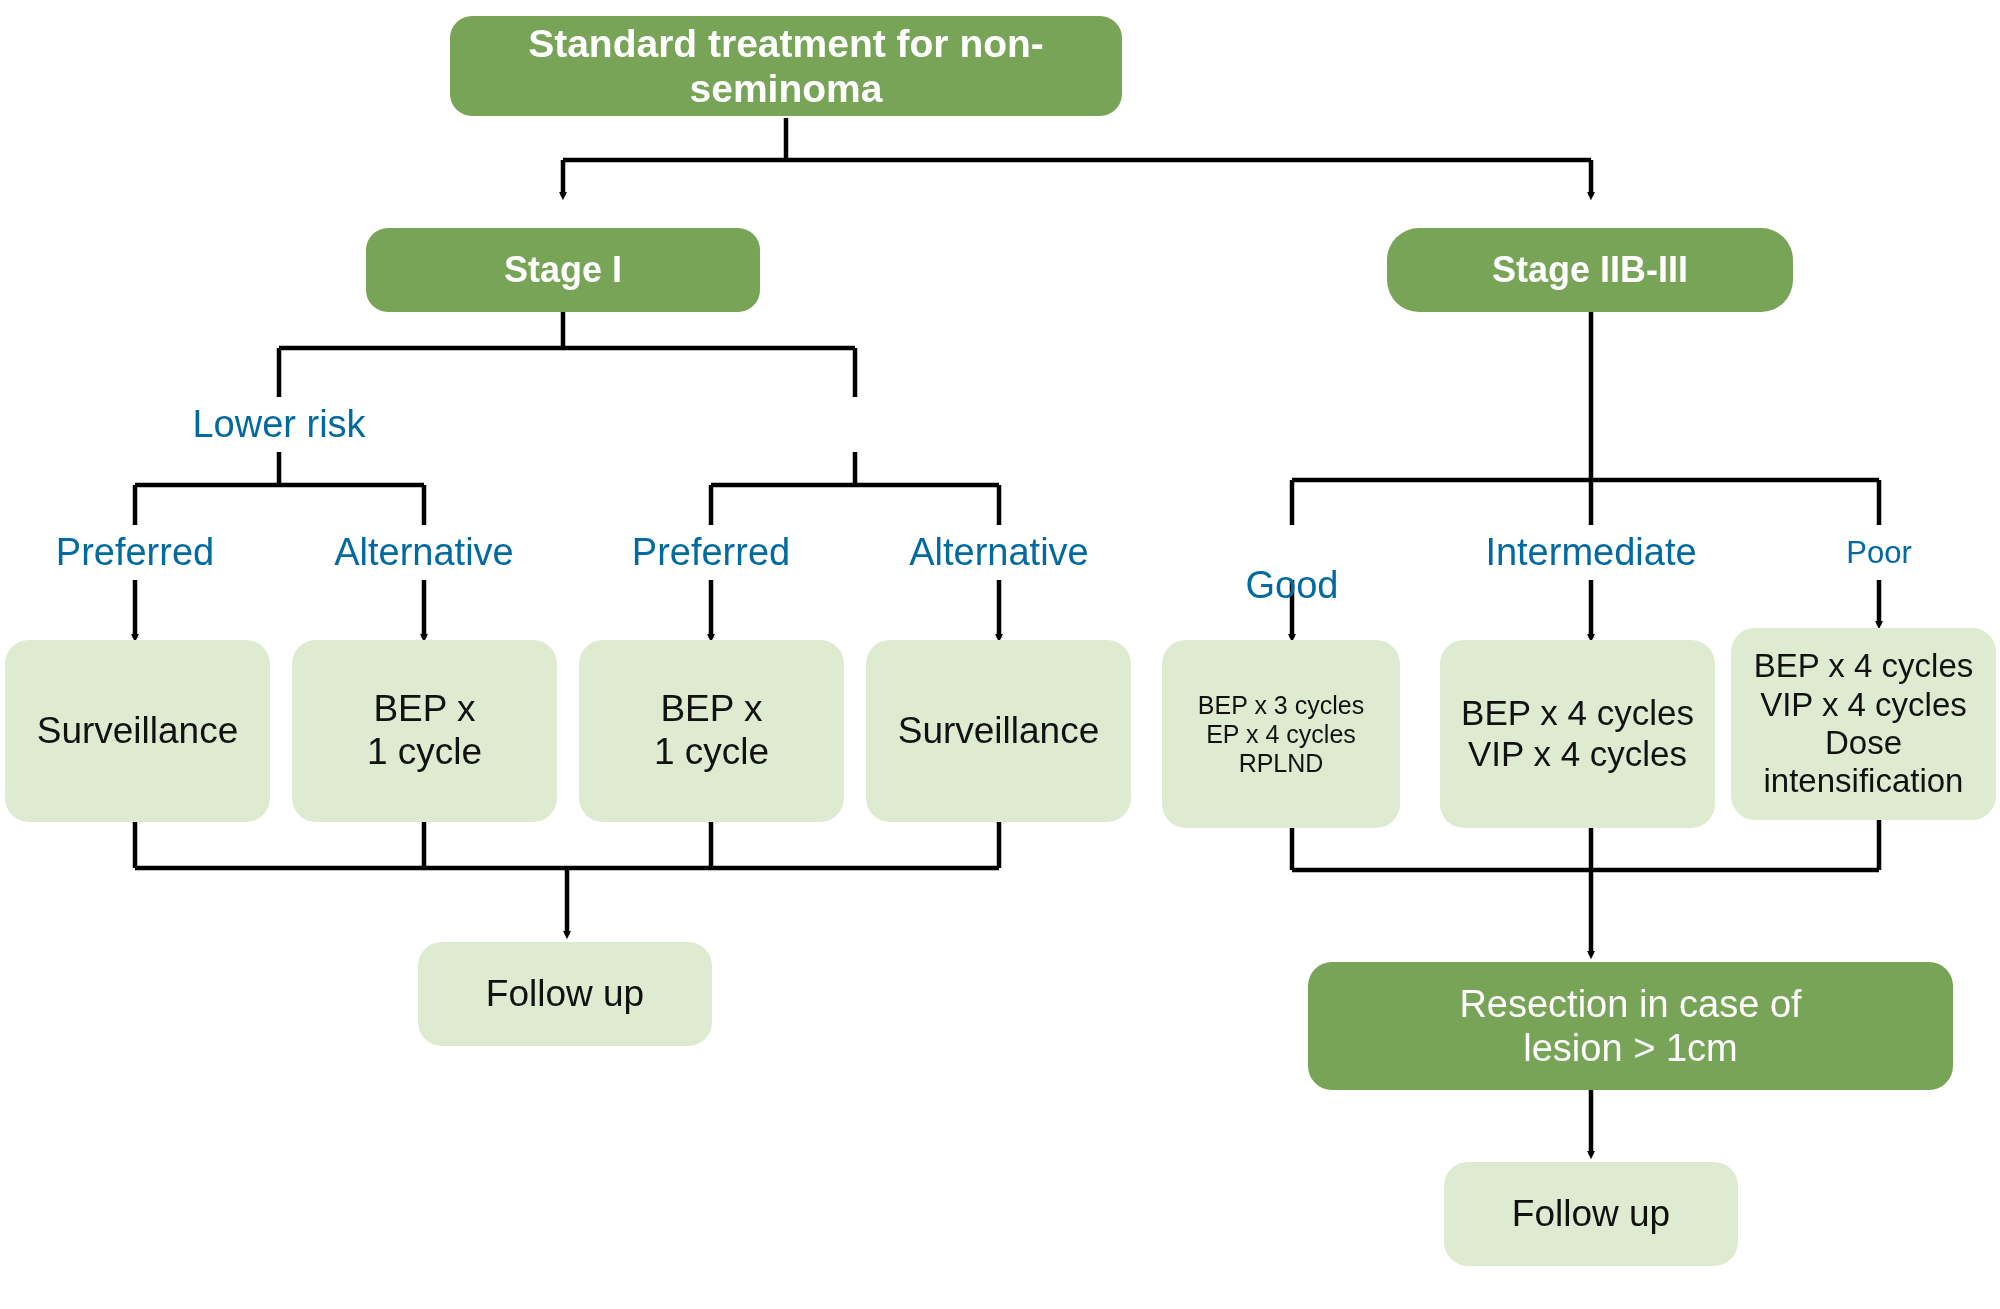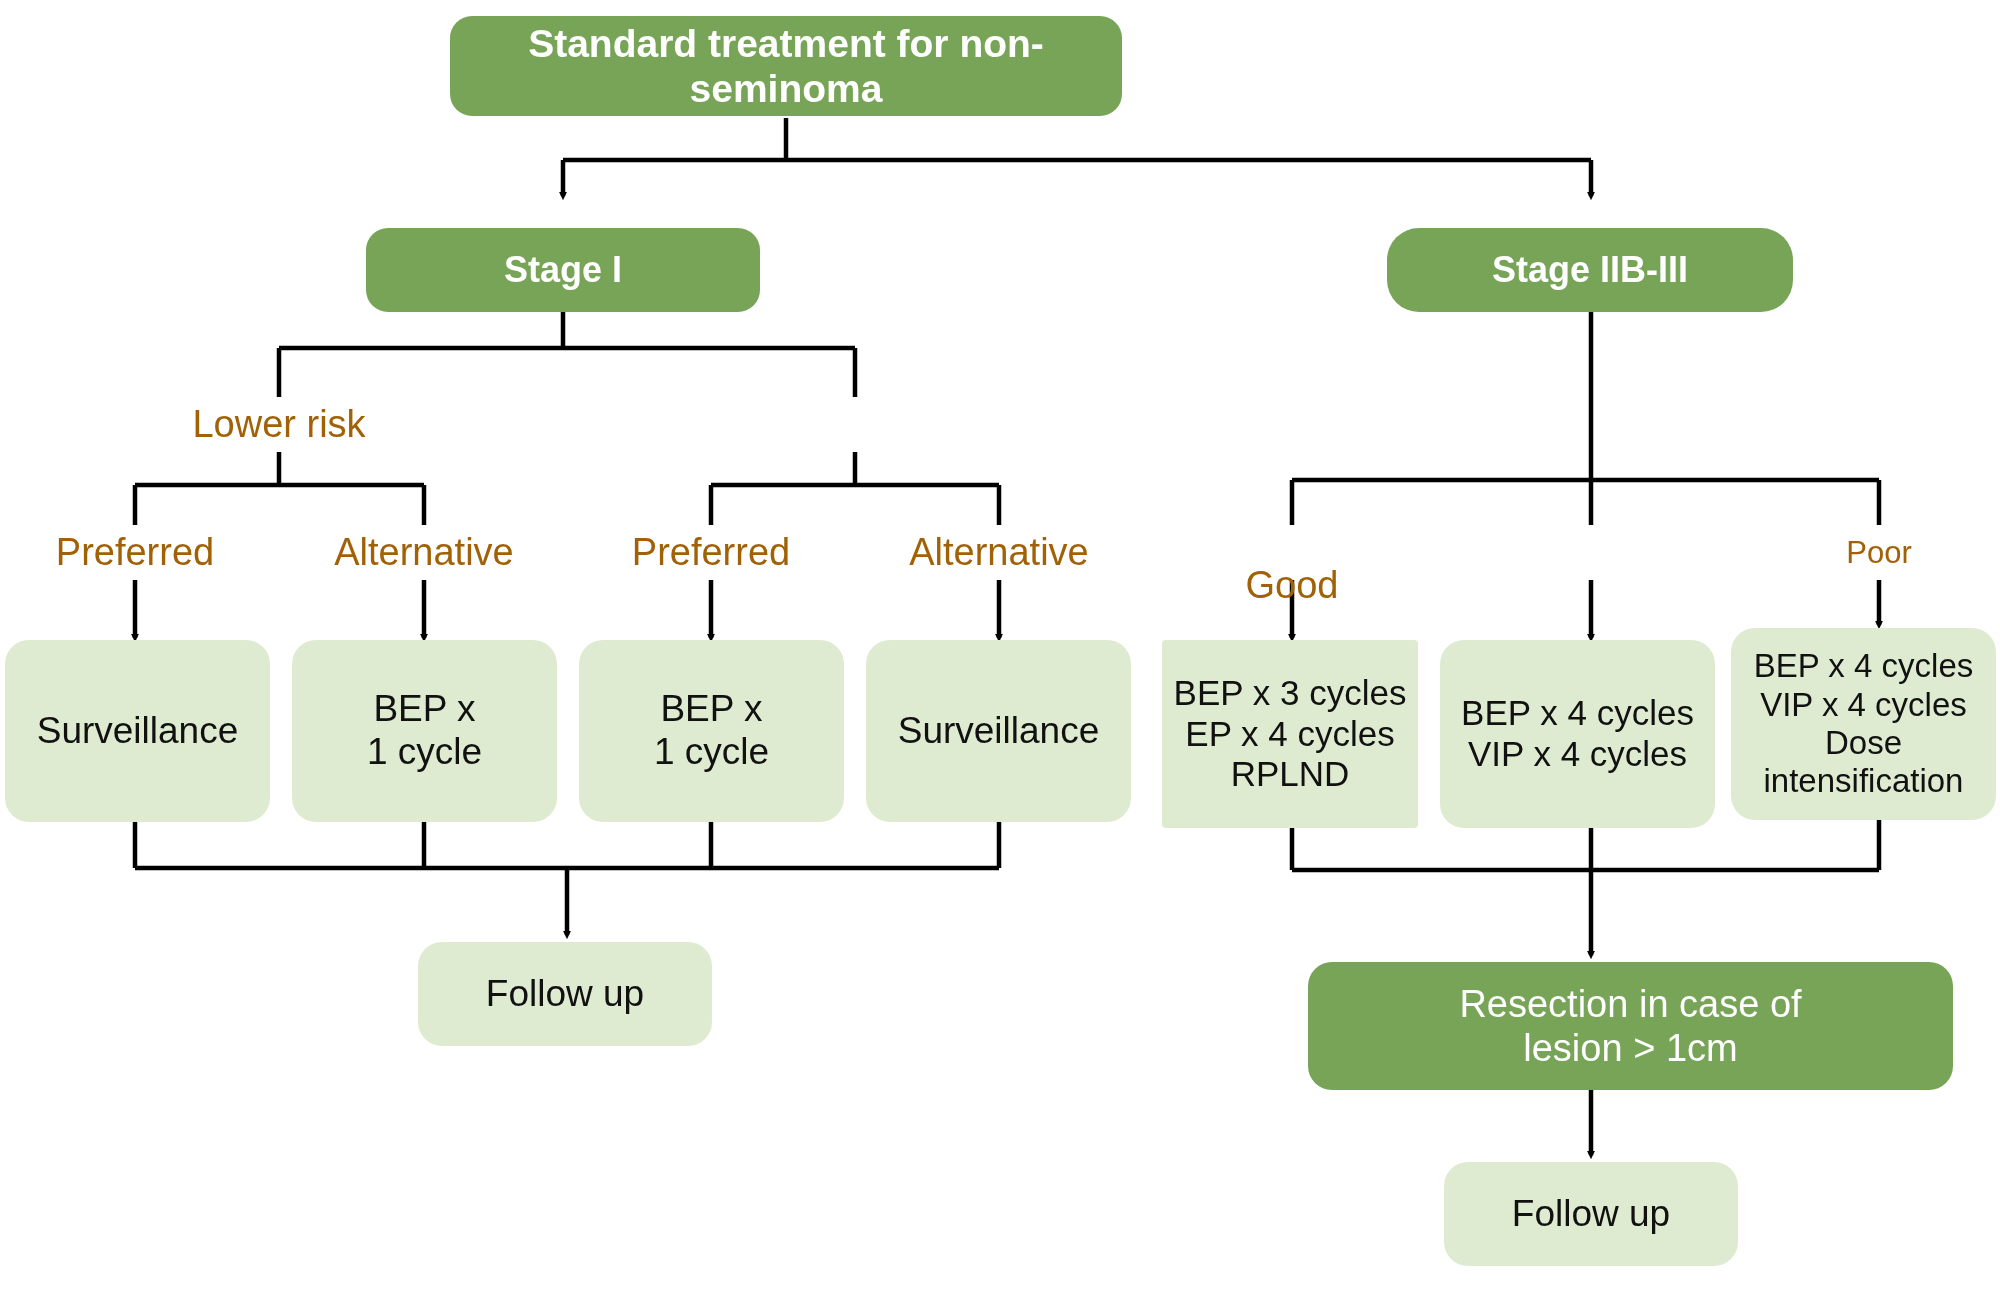--- a/index.html
+++ b/index.html
@@ -42,21 +42,21 @@
   }
   .node.header {
     font-weight: bold;
   }
   .edge-label {
     position: absolute;
     display: flex;
     align-items: center;
     justify-content: center;
     text-align: center;
-    color: #a16207;
+    color: #0369a1;
     white-space: nowrap;
   }
   .node span, .edge-label span { display: block; white-space: pre-line; }
 </style>
 </head>
 <body>
 
 <div id="chart-root">
 
   <svg class="edges" viewBox="0 0 2000 1309" xmlns="http://www.w3.org/2000/svg">
@@ -144,20 +144,23 @@
   <div class="edge-label" style="left:591px; top:525px; width:240px; height:55px; font-size:38px;">
     <span>Preferred</span>
   </div>
   <div class="edge-label" style="left:869px; top:525px; width:260px; height:55px; font-size:38px;">
     <span>Alternative</span>
   </div>
 
   <div class="edge-label" style="left:1192px; top:525px; width:200px; height:55px; font-size:38px;margin-top:33px;">
     <span>Good</span>
   </div>
+  <div class="edge-label" style="left:1441px; top:525px; width:300px; height:55px; font-size:38px;">
+    <span>Intermediate</span>
+  </div>
   <div class="edge-label" style="left:1789px; top:525px; width:180px; height:55px; font-size:31px;">
     <span>Poor</span>
   </div>
 
   <div class="node light" style="left:5px; top:640px; width:265px; height:182px; border-radius:24px; font-size:37px;">
     <span>Surveillance</span>
   </div>
 
   <div class="node light" style="left:292px; top:640px; width:265px; height:182px; border-radius:24px; font-size:37px;">
     <span>BEP x
@@ -166,21 +169,21 @@
 
   <div class="node light" style="left:579px; top:640px; width:265px; height:182px; border-radius:24px; font-size:37px;">
     <span>BEP x
 1 cycle</span>
   </div>
 
   <div class="node light" style="left:866px; top:640px; width:265px; height:182px; border-radius:24px; font-size:37px;">
     <span>Surveillance</span>
   </div>
 
-  <div class="node light" style="left:1162px; top:640px; width:256px; height:188px; border-radius:4px; font-size:35px;">
+  <div class="node light" style="left:1162px; top:640px; width:238px; height:188px; border-radius:24px; font-size:25px;">
     <span>BEP x 3 cycles
 EP x 4 cycles
 RPLND</span>
   </div>
 
   <div class="node light" style="left:1440px; top:640px; width:275px; height:188px; border-radius:24px; font-size:35px;">
     <span>BEP x 4 cycles
 VIP x 4 cycles</span>
   </div>
 

